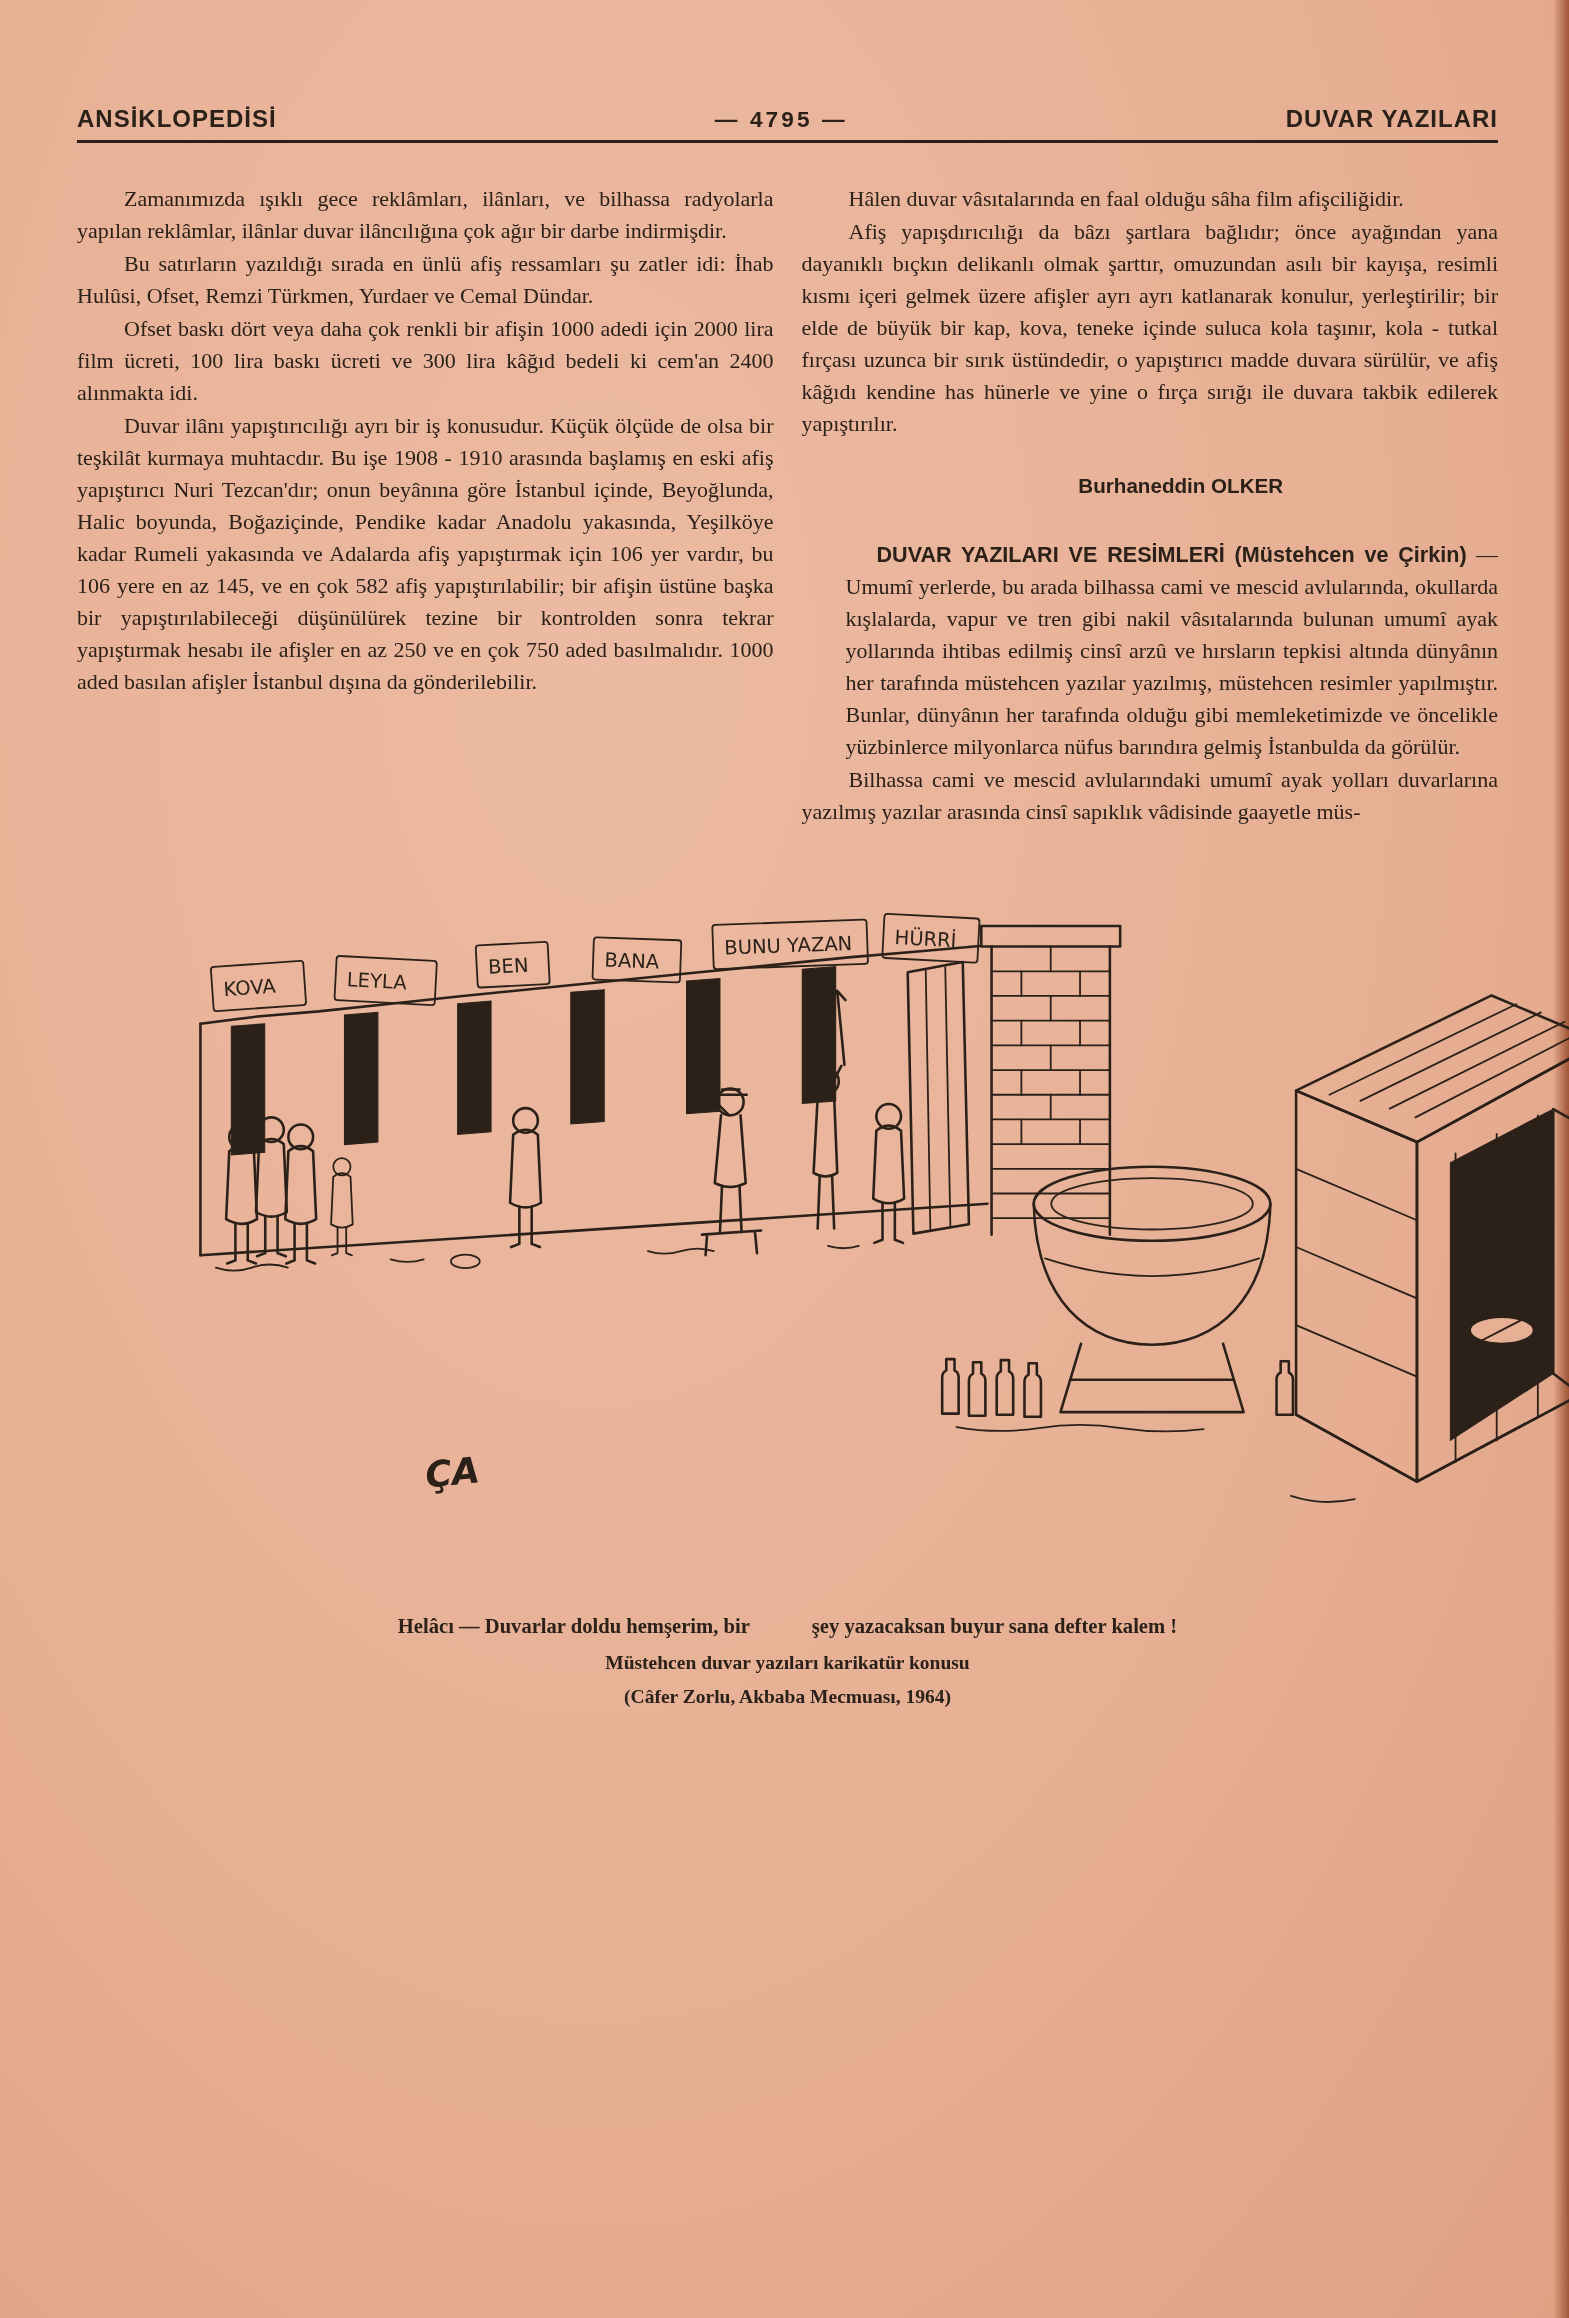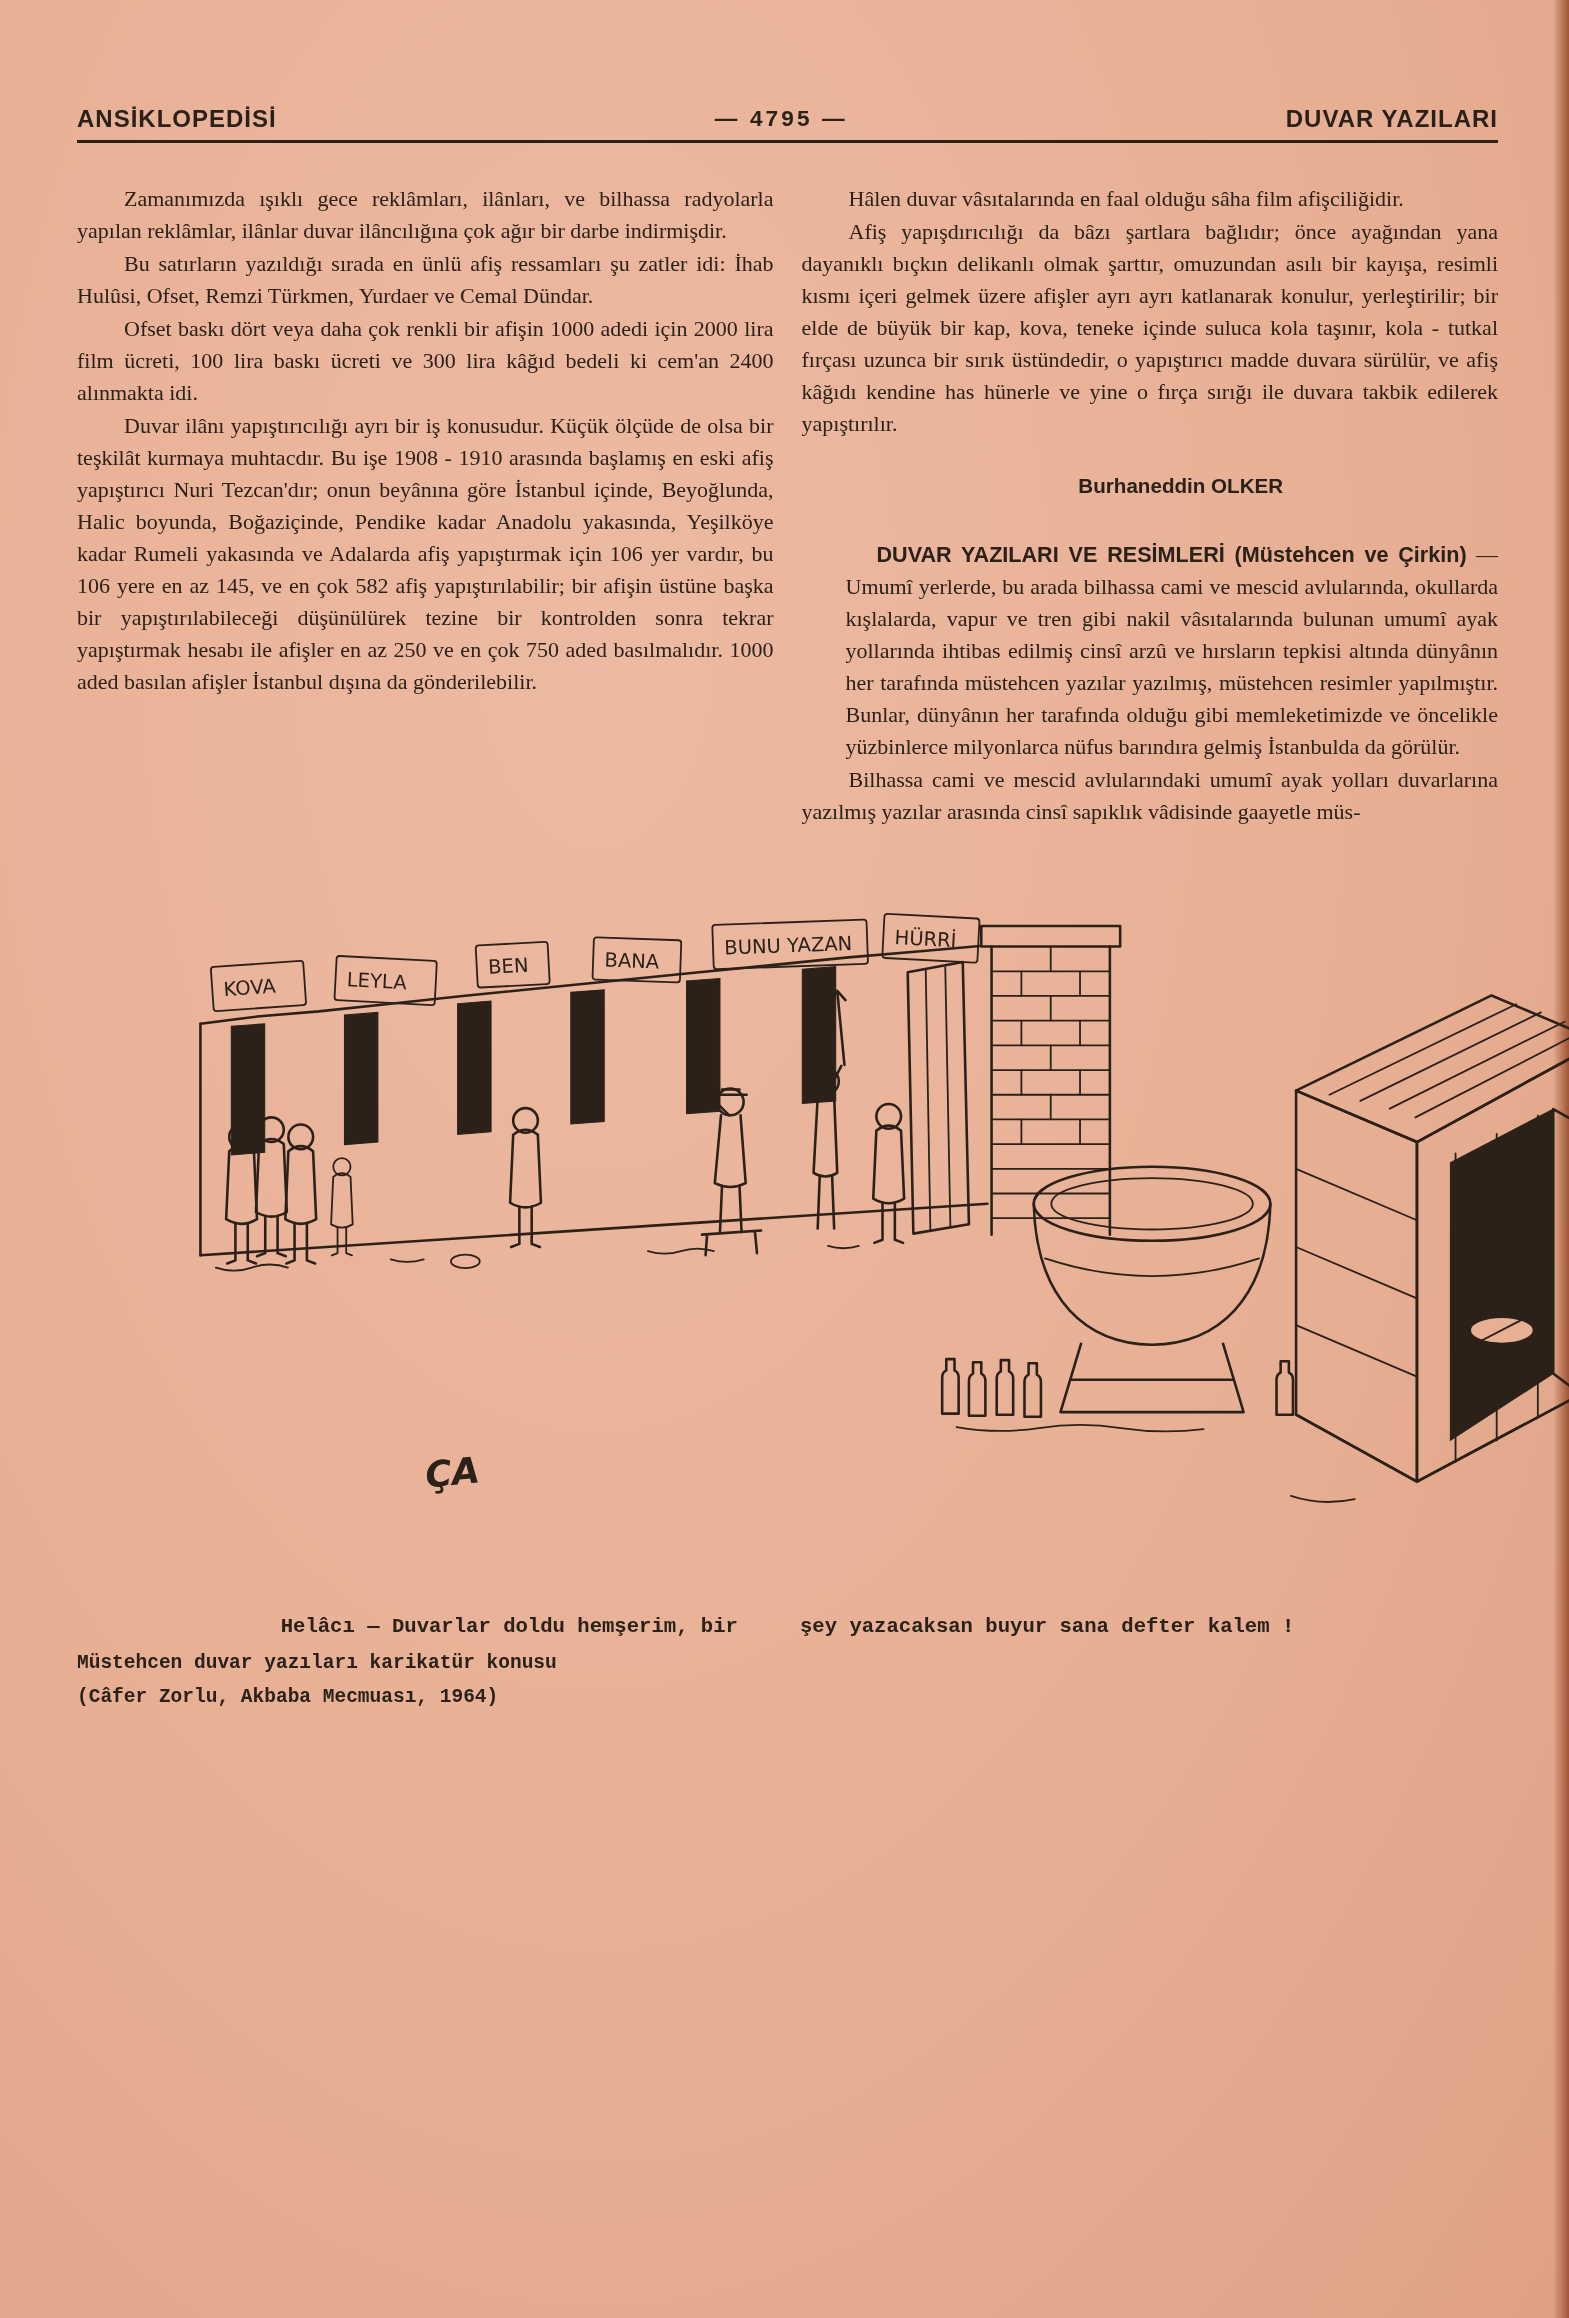--- a/index.html
+++ b/index.html
@@ -14,21 +14,21 @@
     overflow: hidden;
   }
   .right-edge {
     position: absolute; top: 0; right: 0; width: 17.5px; height: 100%;
     background: linear-gradient(90deg, rgba(166,95,69,0) 0%, #b06a4c 70%, #9c5030 100%);
   }
   .page { position: relative; padding: 105px 72px 0 77px; }
 
   
   .runhead {
-    display: flex; justify-content: space-between; align-items: center;
+    display: flex; justify-content: space-between; align-items: flex-end;
     font-family: "Liberation Sans", sans-serif;
     font-weight: bold; font-size: 24px; letter-spacing: 1px; gap: 25px;
   }
   .runhead .pageno { font-size: 22.6px; letter-spacing: 3.1px; }
   .rule { height: 2.6px; background: #2b2119; margin-top: 7.2px; }
 
   
   .cols { display: flex; gap: 28px; margin-top: 40px; }
   .col { flex: 1 1 0; font-size: 22px; line-height: 32px; text-align: justify; }
   .para { margin: 0; text-indent: 47px; }
@@ -46,21 +46,21 @@
   
   .illustration { margin: 67px 0 0 108px; width: 1430px; }
   .il  { fill: none; stroke: #2b2119; stroke-width: 5; stroke-linecap: round; stroke-linejoin: round; }
   .ilthin { fill: none; stroke: #2b2119; stroke-width: 3.5; stroke-linecap: round; }
   .ild { fill: #2b2119; stroke: #2b2119; stroke-width: 2; }
   .ilpaper { fill: #e7b095; stroke: #2b2119; stroke-width: 4; }
   .graffiti-text { fill: #2b2119; font-family: "DejaVu Sans", sans-serif; font-size: 38px; }
   .sig-text { fill: #2b2119; font-family: "DejaVu Sans", sans-serif; font-style: italic; font-weight: bold; font-size: 70px; }
 
   
-  .caption { margin-top: 49px; font-family: Liberation Mono, monospace; font-weight: bold; }
+  .caption { margin-top: 49px; font-family: Liberation Serif, serif; font-weight: bold; text-align: center; }
   .caption-line1 { display: flex; justify-content: center; gap: 62px; font-size: 20.6px; }
   .caption-line2 { margin-top: 14.4px; font-size: 19.5px; }
   .caption-line3 { margin-top: 12.3px; font-size: 19.5px; }
 </style>
 </head>
 <body>
 
 <div class="right-edge"></div>
 
 <div class="page">

